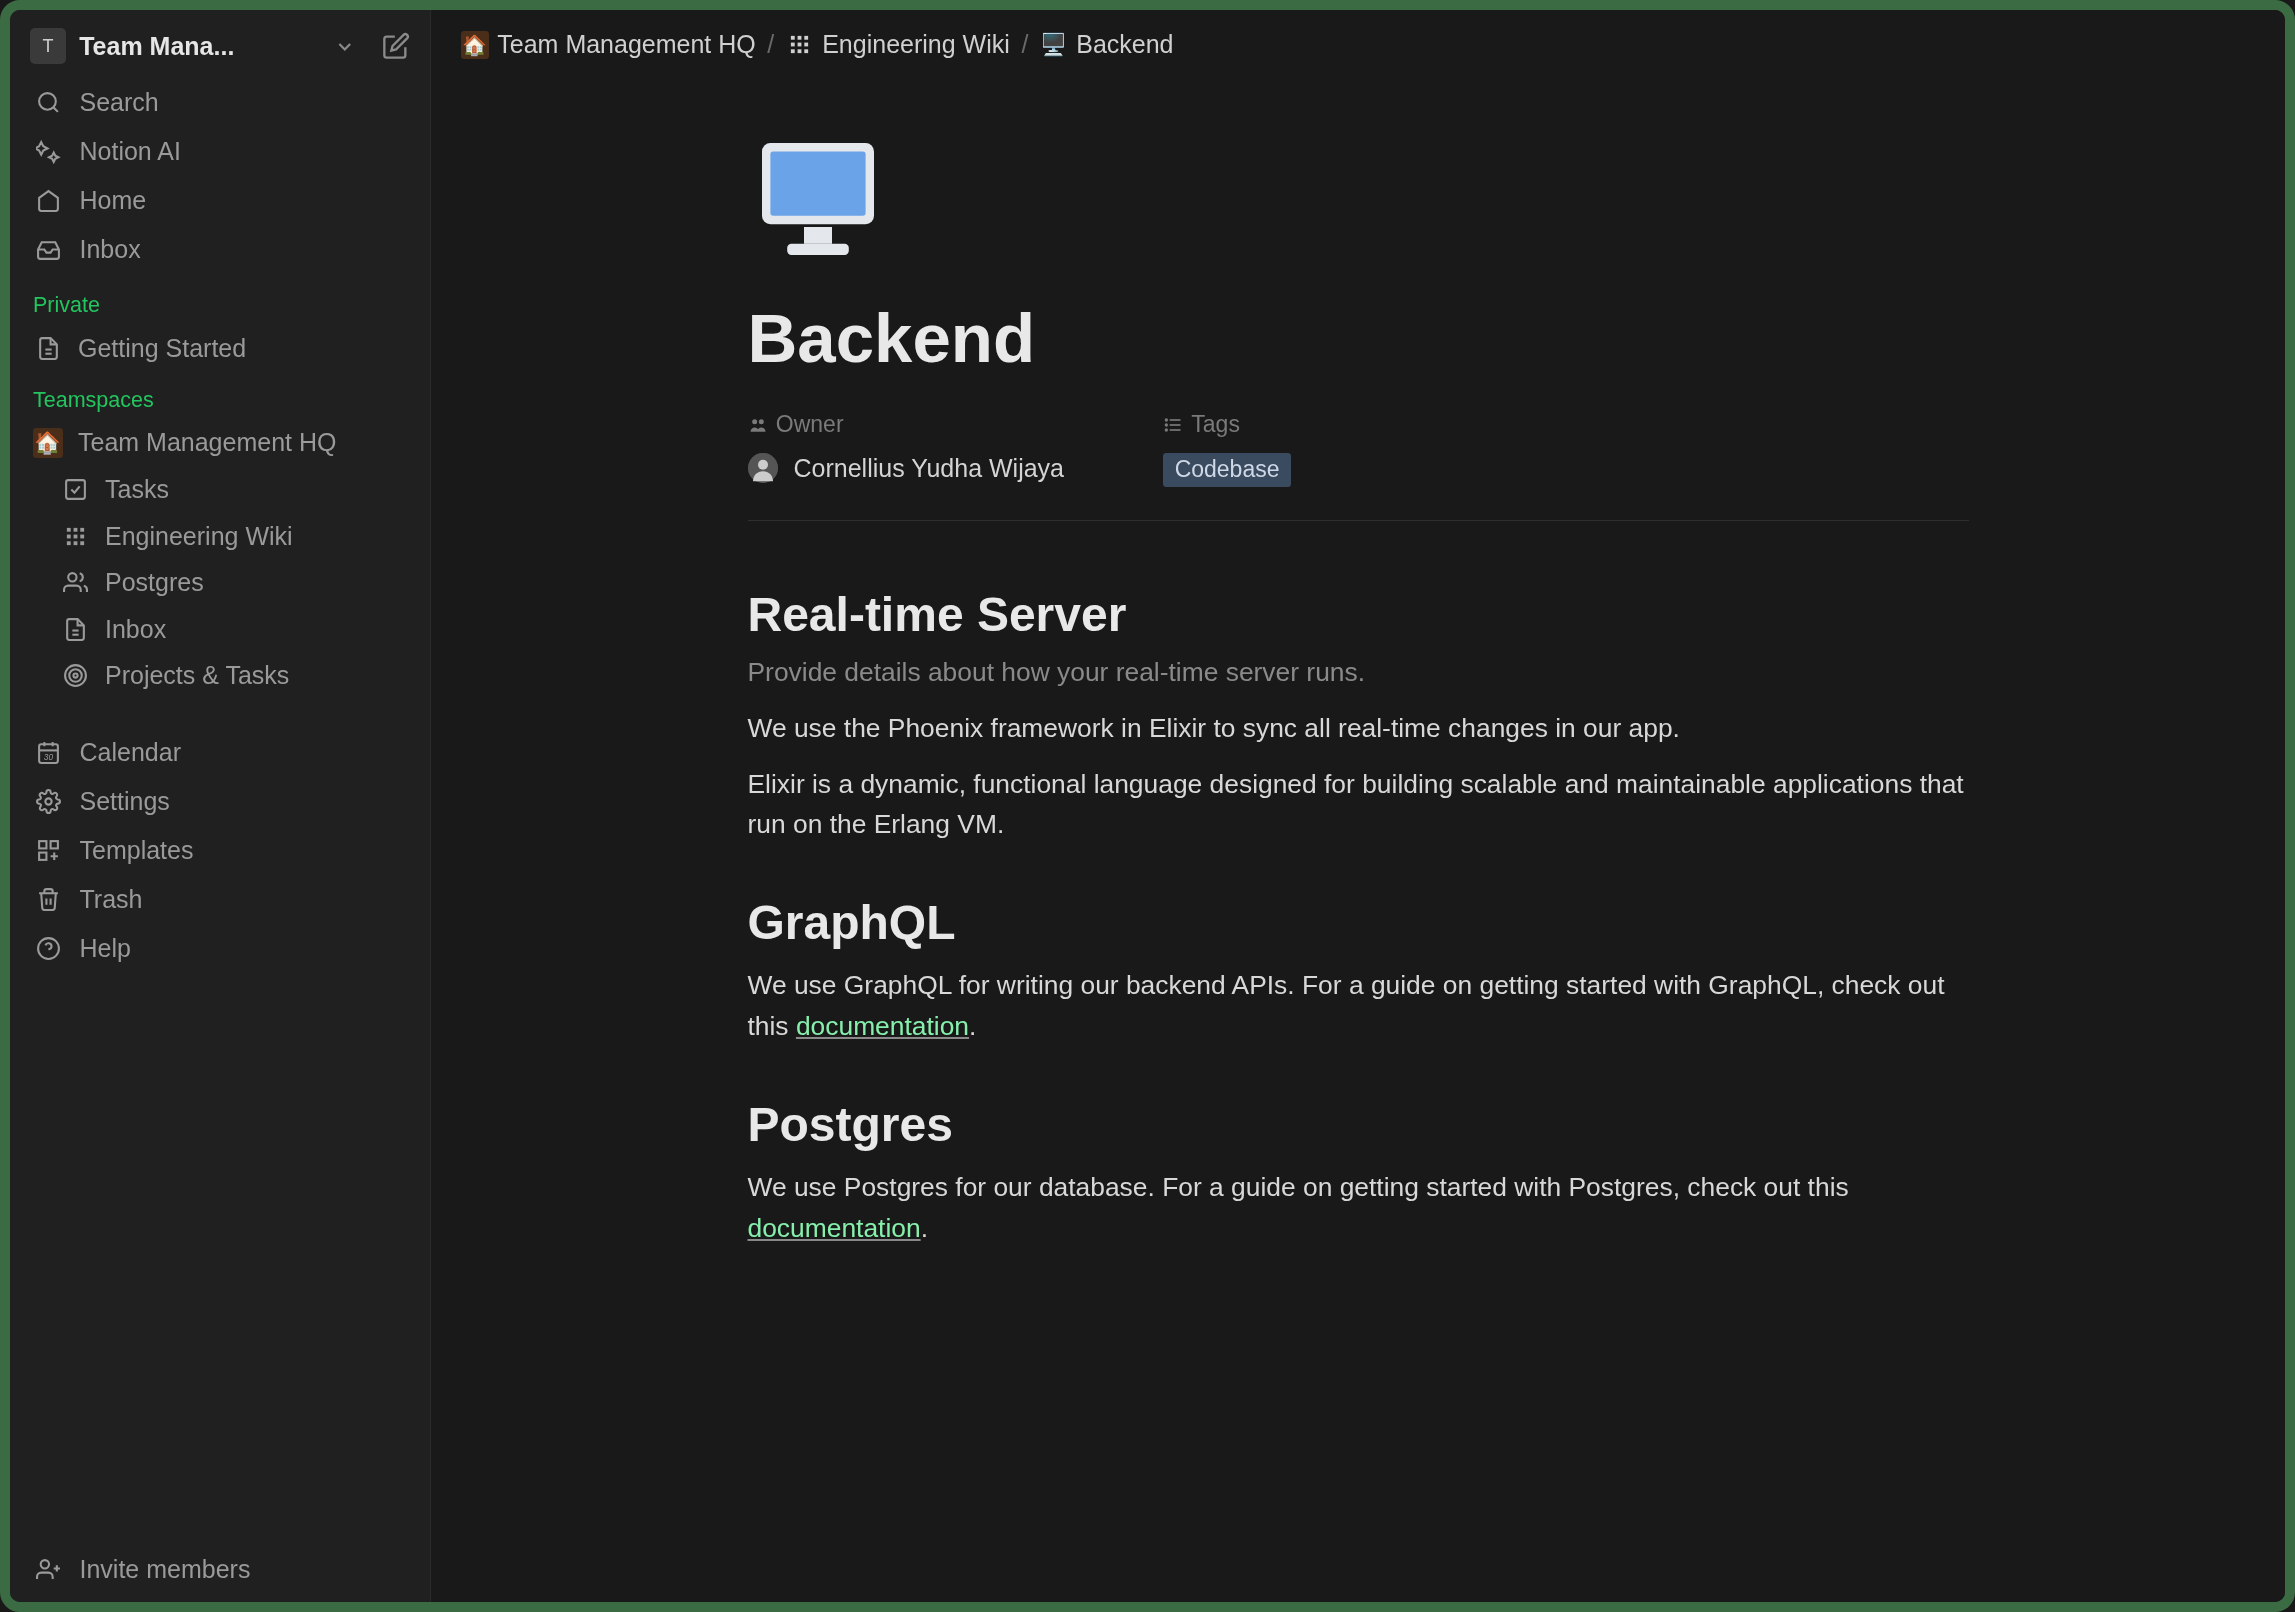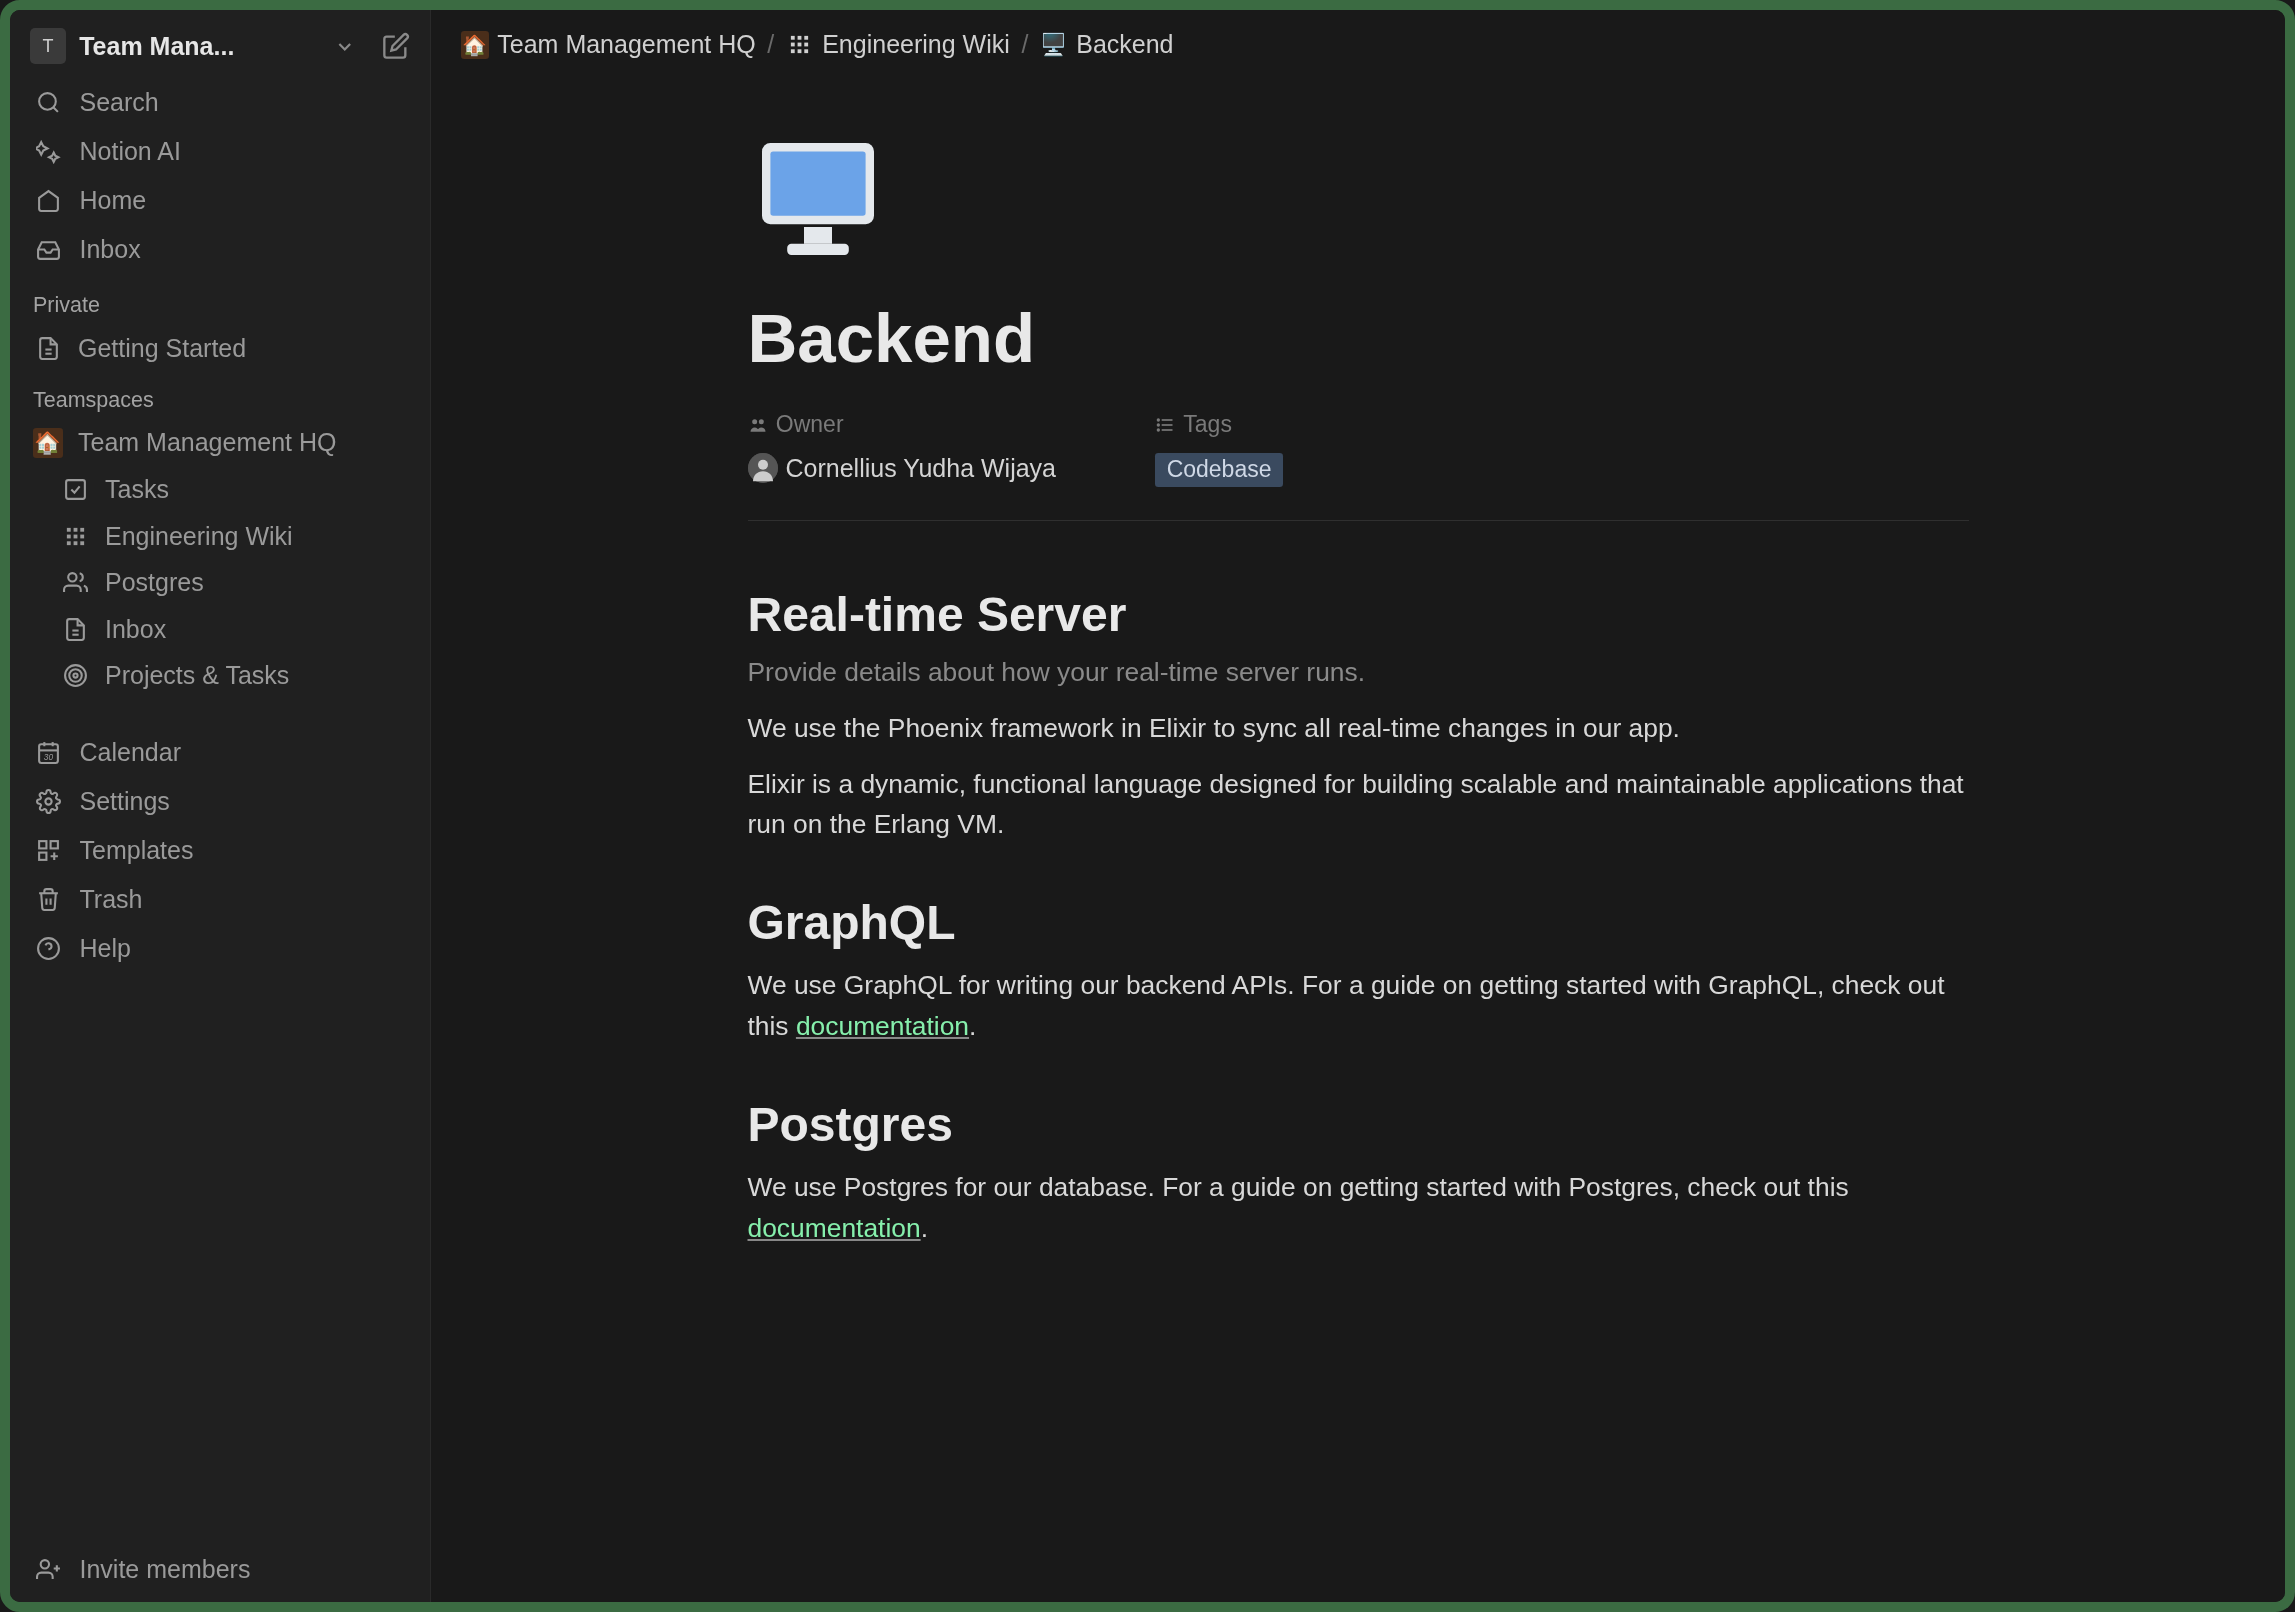--- a/index.html
+++ b/index.html
@@ -67,21 +67,21 @@
       font-size: 25px;
       color: #9a9a9a;
       cursor: pointer;
       font-weight: 500;
     }
     .nav-item .ico { width: 30px; display:flex; align-items:center; justify-content:center; flex-shrink:0;font-style:italic; }
 
     .section-label {
       padding: 16.5px 23px 6.6px 23px;
       font-size: 21.5px;
-      color: #a3a3a3;
+      color: #22c55e;
       font-weight: 500;
     }
 
     .tree-item {
       display: flex;
       align-items: center;
       gap: 15px;
       padding: 8.3px 23px;
       font-size: 25px;
       color: #9a9a9a;
@@ -138,21 +138,21 @@
       border-bottom: 0.8px solid #2f2f2f;
       margin-bottom: 66px;
     }
     .prop {}
     .prop-label {
       display:flex; align-items:center; gap:8.3px;
       font-size: 23px;
       color: #7a7a7a;
       margin-bottom: 15px;
     }
-    .prop-value { display:flex; align-items:center; gap:8px; font-size:25px; color:#d4d4d4; }
+    .prop-value { display:flex; align-items:center; gap:16px; font-size:25px; color:#d4d4d4; }
     .avatar { width:30px; height:30px; border-radius:50%; background:#444; display:flex; align-items:center; justify-content:center; font-size:16.5px; }
     .tag-chip {
       background: #3a4a5f;
       color: #cfd8e6;
       padding: 3.3px 11.6px;
       border-radius: 3.3px;
       font-size: 23px;
     }
 
     .section h2 {

